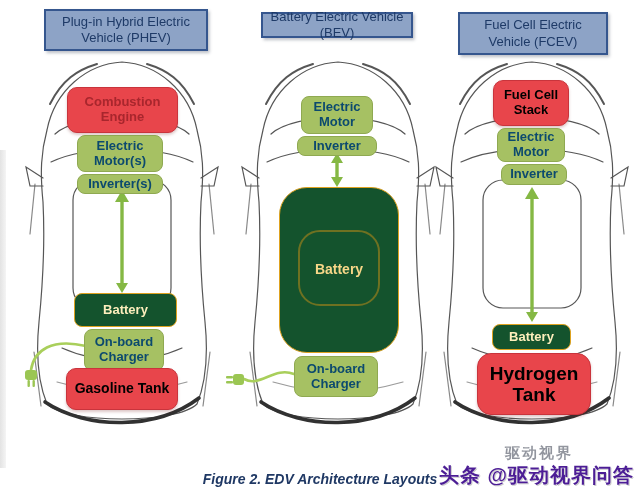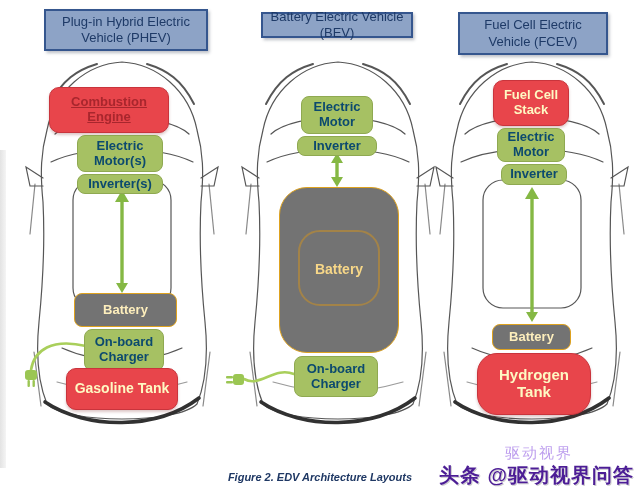--- a/index.html
+++ b/index.html
@@ -10,38 +10,38 @@
   .edge-strip{position:absolute;left:0;top:150px;width:6px;height:318px;
     background:linear-gradient(to right,#dcdcdc,#f2f2f2);opacity:.8;}
 
   .panel-header{position:absolute;display:flex;align-items:center;justify-content:center;
     text-align:center;background:#8da3c6;border:2px solid #35568e;color:#1e3a67;
     font-weight:400;font-size:13px;line-height:1.25;padding:2px 6px;
     box-shadow:1.5px 2px 3px rgba(60,70,90,.35);}
 
   .comp{position:absolute;display:flex;align-items:center;justify-content:center;
     text-align:center;font-weight:700;font-size:13px;line-height:1.12;padding:1px 3px;}
-  .comp.red{background:#e8454b;border:1.5px solid #c9343c;color:#fef9c3;border-radius:10px;
+  .comp.red{background:#e8454b;border:1.5px solid #c9343c;color:#000000;border-radius:10px;
     box-shadow:0 2px 3px rgba(120,30,30,.25);}
   .comp.red.darktext{color:#a8262d;}
   .comp.green{background:#a6c163;border:1.5px solid #8fa951;color:#0c4a6e;border-radius:8px;}
-  .comp.yellow{background:#737373;border:1.5px solid #dea21f;color:#fdeebc;border-radius:8px;text-align:right;}
+  .comp.yellow{background:#14532d;border:1.5px solid #dea21f;color:#fdeebc;border-radius:8px;text-align:right;}
   .comp.battery-big{border-radius:28px;color:#f7d788;font-size:14px;}
   .battery-inner{position:absolute;left:18px;right:18px;top:42px;bottom:46px;
     border:2px solid rgba(222,150,20,.45);border-radius:22px;pointer-events:none;}
 
   svg{position:absolute;}
   .caption{position:absolute;left:170px;top:471px;width:300px;text-align:center;
-    font-style:italic;font-weight:600;font-size:11px;color:#1f3864;
+    font-style:italic;font-weight:600;font-size:14px;color:#1f3864;
     font-family:"Liberation Sans", sans-serif;}
   .watermark{position:absolute;right:6px;top:462px;font-size:20px;font-weight:700;
     color:#4c1d95;letter-spacing:1px;
     text-shadow:0 0 1px #ffffff, 1px 1px 0 #c9c9c9;}
-  .watermark-ghost{position:absolute;left:505px;top:444px;font-size:15px;font-weight:400;
-    color:#6d28d9;opacity:.45;letter-spacing:2px;}
+  .watermark-ghost{position:absolute;left:505px;top:444px;font-size:15px;font-weight:700;
+    color:#0f172a;opacity:.45;letter-spacing:2px;}
 </style>
 </head>
 <body>
 
 <div class="canvas">
 
   <div class="edge-strip"></div>
 
   <svg style="left:17px;top:52px;" width="210" height="400" viewBox="0 0 210 400">
     <g fill="none" stroke="#3f3f3f" stroke-width="1.2" stroke-linecap="round" opacity="0.88">
@@ -128,40 +128,40 @@
       <path d="M 294 374 C 274 366 260 388 244 379"></path>
     </g>
     <g fill="#9bc653">
       <rect x="233" y="374" width="11" height="11" rx="3"></rect>
       <rect x="226" y="376" width="7" height="2.4" rx="1"></rect>
       <rect x="226" y="381" width="7" height="2.4" rx="1"></rect>
     </g>
   </svg>
 
   <div class="panel-header" style="left:44px;top:9px;width:164px;height:42px;">Plug-in Hybrid Electric Vehicle (PHEV)</div>
-  <div class="comp red darktext" style="left:49px;top:87px;width:120px;height:46px;text-decoration:underline;">Combustion Engine</div>
+  <div class="comp red darktext" style="left:67px;top:87px;width:111px;height:46px;">Combustion Engine</div>
   <div class="comp green" style="left:77px;top:135px;width:86px;height:37px;">Electric Motor(s)</div>
   <div class="comp green" style="left:77px;top:174px;width:86px;height:20px;">Inverter(s)</div>
   <div class="comp yellow" style="left:74px;top:293px;width:103px;height:34px;">Battery</div>
   <div class="comp green" style="left:84px;top:329px;width:80px;height:42px;">On-board Charger</div>
   <div class="comp red" style="left:66px;top:368px;width:112px;height:42px;font-size:14px;">Gasoline Tank</div>
 
   <div class="panel-header" style="left:261px;top:12px;width:152px;height:26px;">Battery Electric Vehicle (BEV)</div>
   <div class="comp green" style="left:301px;top:96px;width:72px;height:38px;">Electric Motor</div>
   <div class="comp green" style="left:297px;top:136px;width:80px;height:20px;">Inverter</div>
   <div class="comp yellow battery-big" style="left:279px;top:187px;width:120px;height:166px;">
     <span class="battery-inner"></span>
     <span>Battery</span>
   </div>
   <div class="comp green" style="left:294px;top:356px;width:84px;height:41px;">On-board Charger</div>
 
   <div class="panel-header" style="left:458px;top:12px;width:150px;height:43px;">Fuel Cell Electric Vehicle (FCEV)</div>
   <div class="comp red" style="left:493px;top:80px;width:76px;height:46px;">Fuel Cell Stack</div>
   <div class="comp green" style="left:497px;top:128px;width:68px;height:34px;">Electric Motor</div>
   <div class="comp green" style="left:501px;top:164px;width:66px;height:21px;">Inverter</div>
   <div class="comp yellow" style="left:492px;top:324px;width:79px;height:26px;">Battery</div>
-  <div class="comp red" style="left:477px;top:353px;width:114px;height:62px;font-size:15px;border-radius:20px;">Hydrogen Tank</div>
+  <div class="comp red" style="left:477px;top:353px;width:114px;height:62px;font-size:19px;border-radius:14px;">Hydrogen Tank</div>
 
   <div class="caption">Figure 2. EDV Architecture Layouts</div>
   <div class="watermark-ghost">驱动视界</div>
   <div class="watermark">头条 @驱动视界问答</div>
 
 </div>
 
 </body></html>

